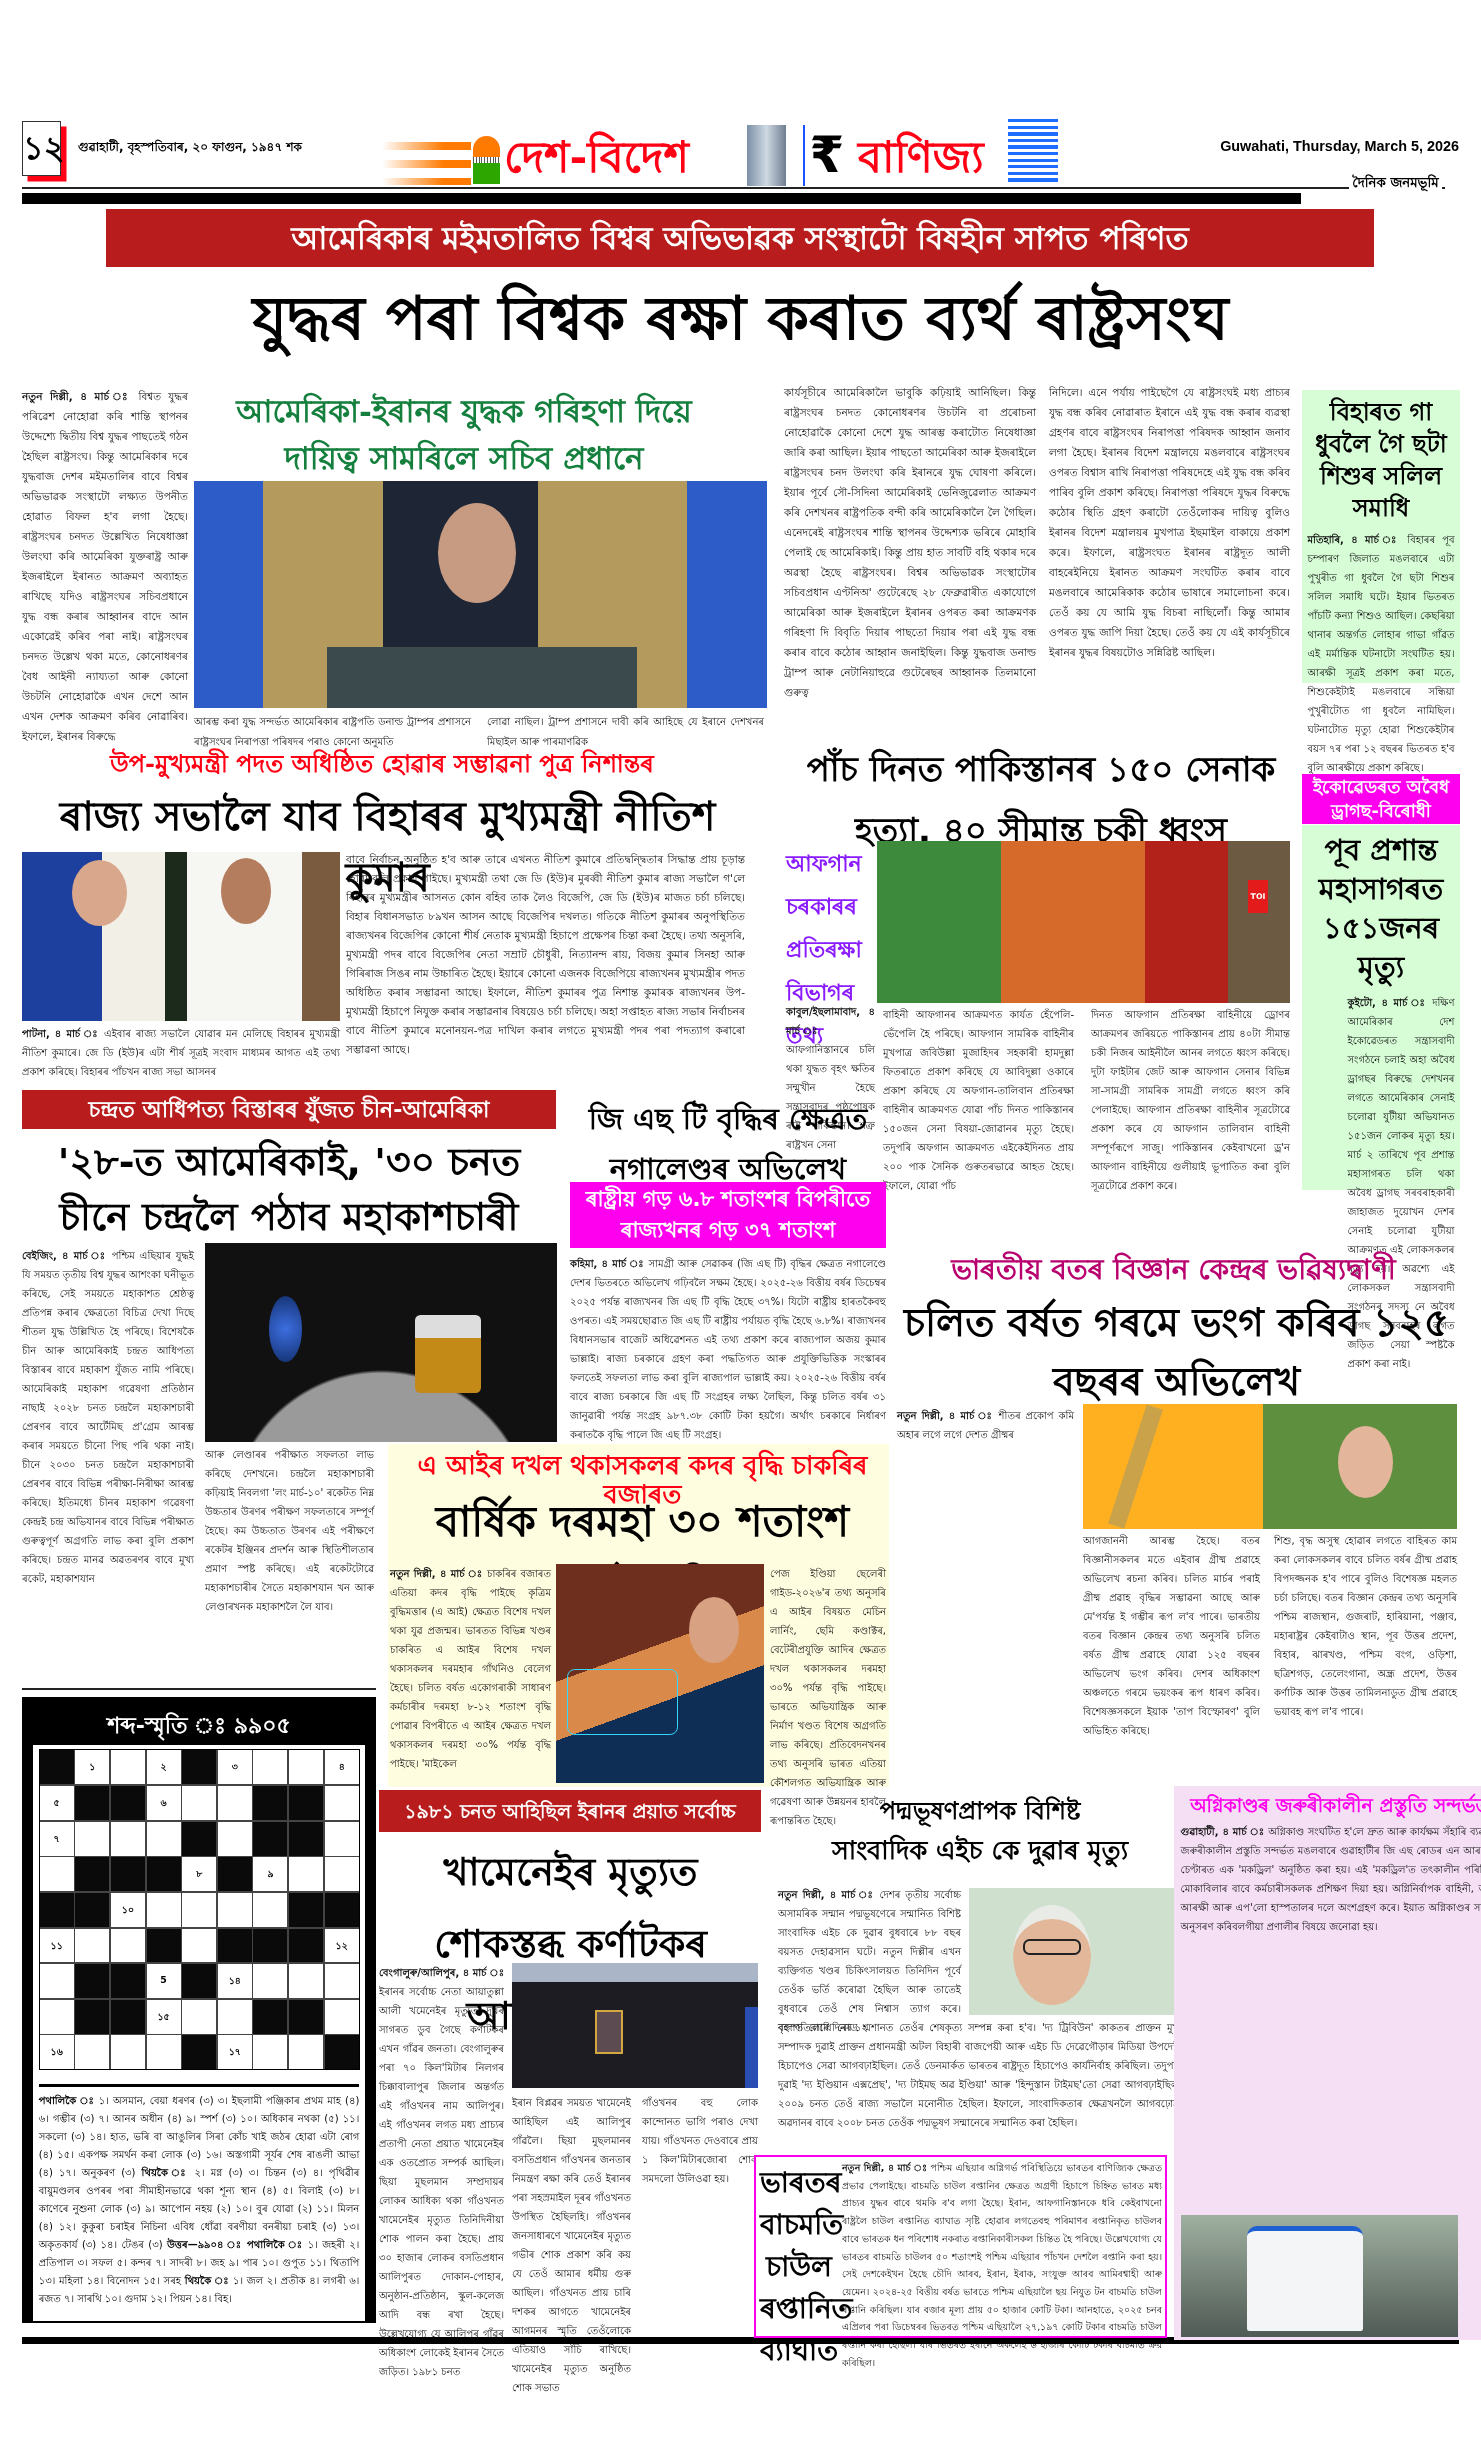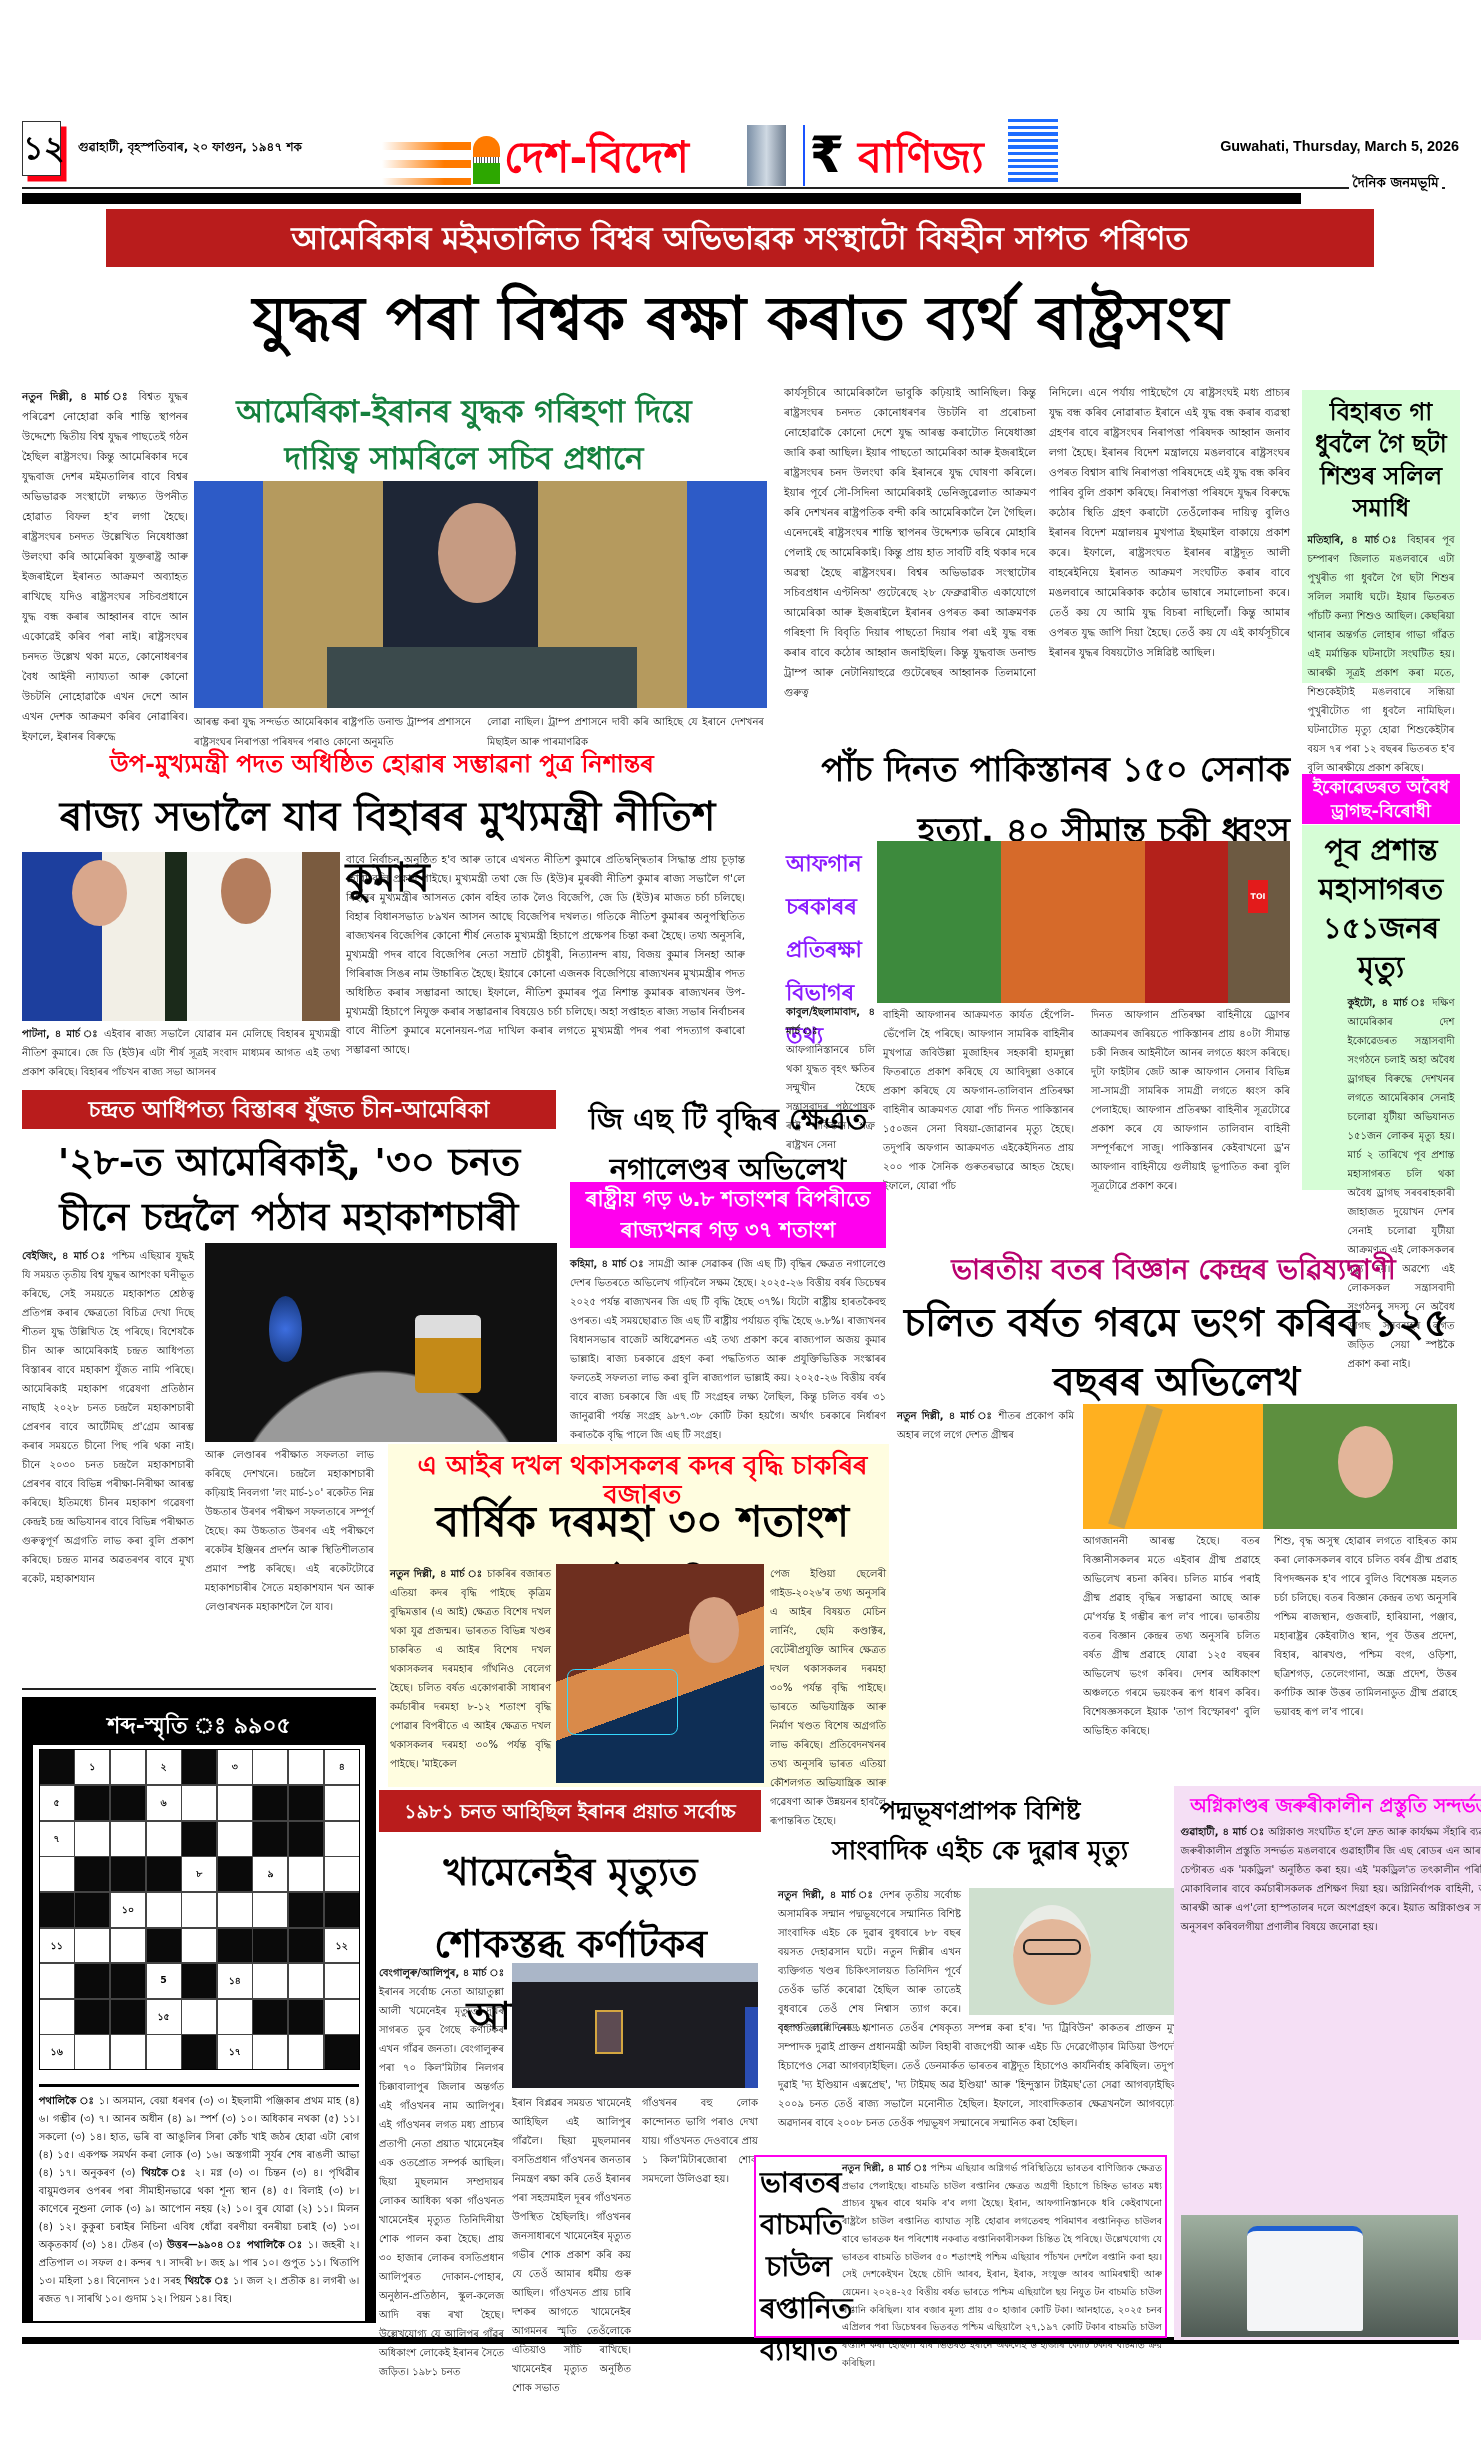--- a/index.html
+++ b/index.html
@@ -96,21 +96,21 @@
 <div class="abs photo" style="left:22px;top:852px;width:318px;height:169px;background:linear-gradient(90deg,#1d3f9e 0 25%,#f2efe6 25% 45%,#1b2a1a 45% 52%,#f6f6f3 52% 88%,#7a5b3f 88%);">
   <div class="abs" style="left:50px;top:8.3px;width:55px;height:66px;border-radius:50%;background:#d9a78c;"></div>
   <div class="abs" style="left:199px;top:5.5px;width:50px;height:66px;border-radius:50%;background:#b47d5d;"></div>
 </div>
 <div class="abs body-text" style="left:346px;top:850px;width:399px;font-size:10.5px;line-height:19px;">বাবে নিৰ্বাচন অনুষ্ঠিত হ'ব আৰু তাৰে এখনত নীতিশ কুমাৰে প্ৰতিদ্বন্দ্বিতাৰ সিদ্ধান্ত প্ৰায় চূড়ান্ত হোৱা বুলি প্ৰকাশ পাইছে। মুখ্যমন্ত্ৰী তথা জে ডি (ইউ)ৰ মুৰব্বী নীতিশ কুমাৰ ৰাজ্য সভালৈ গ'লে বিহাৰৰ মুখ্যমন্ত্ৰীৰ আসনত কোন বহিব তাক লৈও বিজেপি, জে ডি (ইউ)ৰ মাজত চৰ্চা চলিছে। বিহাৰ বিধানসভাত ৮৯খন আসন আছে বিজেপিৰ দখলত। গতিকে নীতিশ কুমাৰৰ অনুপস্থিতিত ৰাজ্যখনৰ বিজেপিৰ কোনো শীৰ্ষ নেতাক মুখ্যমন্ত্ৰী হিচাপে প্ৰক্ষেপৰ চিন্তা কৰা হৈছে। তথ্য অনুসৰি, মুখ্যমন্ত্ৰী পদৰ বাবে বিজেপিৰ নেতা সম্ৰাট চৌধুৰী, নিত্যানন্দ ৰায়, বিজয় কুমাৰ সিনহা আৰু গিৰিৰাজ সিঙৰ নাম উচ্চাৰিত হৈছে। ইয়াৰে কোনো এজনক বিজেপিয়ে ৰাজ্যখনৰ মুখ্যমন্ত্ৰীৰ পদত অধিষ্ঠিত কৰাৰ সম্ভাৱনা আছে। ইফালে, নীতিশ কুমাৰৰ পুত্ৰ নিশান্ত কুমাৰক ৰাজ্যখনৰ উপ-মুখ্যমন্ত্ৰী হিচাপে নিযুক্ত কৰাৰ সম্ভাৱনাৰ বিষয়েও চৰ্চা চলিছে। অহা সপ্তাহত ৰাজ্য সভাৰ নিৰ্বাচনৰ বাবে নীতিশ কুমাৰে মনোনয়ন-পত্ৰ দাখিল কৰাৰ লগতে মুখ্যমন্ত্ৰী পদৰ পৰা পদত্যাগ কৰাৰো সম্ভাৱনা আছে।</div>
 <div class="abs body-text" style="left:22px;top:1024px;width:318px;font-size:10px;line-height:19px;">
   <span class="dateline">পাটনা, ৪ মাৰ্চ ঃ</span>
   <span>এইবাৰ ৰাজ্য সভালৈ যোৱাৰ মন মেলিছে বিহাৰৰ মুখ্যমন্ত্ৰী নীতিশ কুমাৰে। জে ডি (ইউ)ৰ এটা শীৰ্ষ সূত্ৰই সংবাদ মাধ্যমৰ আগত এই তথ্য প্ৰকাশ কৰিছে। বিহাৰৰ পাঁচখন ৰাজ্য সভা আসনৰ</span>
 </div>
 
-<div class="abs hl" style="left:792px;top:739px;width:498px;font-size:34px;line-height:61px;text-align:right;">পাঁচ দিনত পাকিস্তানৰ ১৫০ সেনাক হত্যা, ৪০ সীমান্ত চকী ধ্বংস</div>
+<div class="abs hl" style="left:792px;top:739px;width:498px;font-size:34px;line-height:61px;">পাঁচ দিনত পাকিস্তানৰ ১৫০ সেনাক হত্যা, ৪০ সীমান্ত চকী ধ্বংস</div>
 <div class="abs hl serif" style="left:786px;top:842px;width:94px;font-size:22px;line-height:43px;color:#8a1cff;text-align:left;">আফগান চৰকাৰৰ প্ৰতিৰক্ষা বিভাগৰ তথ্য</div>
 <div class="abs photo" style="left:877px;top:841px;width:413px;height:162px;background:linear-gradient(90deg,#3d8a3d 0 30%,#d66a2a 30% 65%,#b3211b 65% 85%,#6d5a42 85%);">
   <div class="abs" style="right:22px;top:39px;width:20px;height:33px;background:#e31b1b;color:#fff;font-size:7.8px;font-weight:bold;text-align:center;line-height:33px;">TOI</div>
 </div>
 <div class="abs body-text" style="left:786px;top:1002px;width:89px;font-size:10px;line-height:19px;">
   <span class="dateline">কাবুল/ইছলামাবাদ, ৪ মাৰ্চ ঃ</span>
   <span>আফগানিস্তানৰে চলি থকা যুদ্ধত বৃহৎ ক্ষতিৰ সন্মুখীন হৈছে সন্ত্ৰাসবাদৰ পৃষ্ঠপোষক ৰাষ্ট্ৰ পাকিস্তান। শত্ৰু ৰাষ্ট্ৰখন সেনা</span>
 </div>
 <div class="abs body-text" style="left:883px;top:1005px;width:191px;font-size:10px;line-height:19px;">বাহিনী আফগানৰ আক্ৰমণত কাৰ্যত হেঁপেলি-ভেঁপেলি হৈ পৰিছে। আফগান সামৰিক বাহিনীৰ মুখপাত্ৰ জবিউল্লা মুজাহিদৰ সহকাৰী হামদুল্লা ফিতৰাতে প্ৰকাশ কৰিছে যে আবিদুল্লা ওকাৰে প্ৰকাশ কৰিছে যে অফগান-তালিবান প্ৰতিৰক্ষা বাহিনীৰ আক্ৰমণত যোৱা পাঁচ দিনত পাকিস্তানৰ ১৫০জন সেনা বিষয়া-জোৱানৰ মৃত্যু হৈছে। তদুপৰি অফগান আক্ৰমণত এইকেইদিনত প্ৰায় ২০০ পাক সৈনিক গুৰুতৰভাৱে আহত হৈছে। ইফালে, যোৱা পাঁচ</div>
 <div class="abs body-text" style="left:1091px;top:1005px;width:199px;font-size:10px;line-height:19px;">দিনত আফগান প্ৰতিৰক্ষা বাহিনীয়ে ড্ৰোণৰ আক্ৰমণৰ জৰিয়তে পাকিস্তানৰ প্ৰায় ৪০টা সীমান্ত চকী নিজৰ আইনীলৈ আনৰ লগতে ধ্বংস কৰিছে। দুটা ফাইটাৰ জেট আৰু আফগান সেনাৰ বিভিন্ন সা-সামগ্ৰী সামৰিক সামগ্ৰী লগতে ধ্বংস কৰি পেলাইছে। আফগান প্ৰতিৰক্ষা বাহিনীৰ সূত্ৰটোৱে প্ৰকাশ কৰে যে আফগান তালিবান বাহিনী সম্পূৰ্ণৰূপে সাজু। পাকিস্তানৰ কেইবাখনো ড্ৰ'ন আফগান বাহিনীয়ে গুলীয়াই ভূপাতিত কৰা বুলি সূত্ৰটোৱে প্ৰকাশ কৰে।</div>

